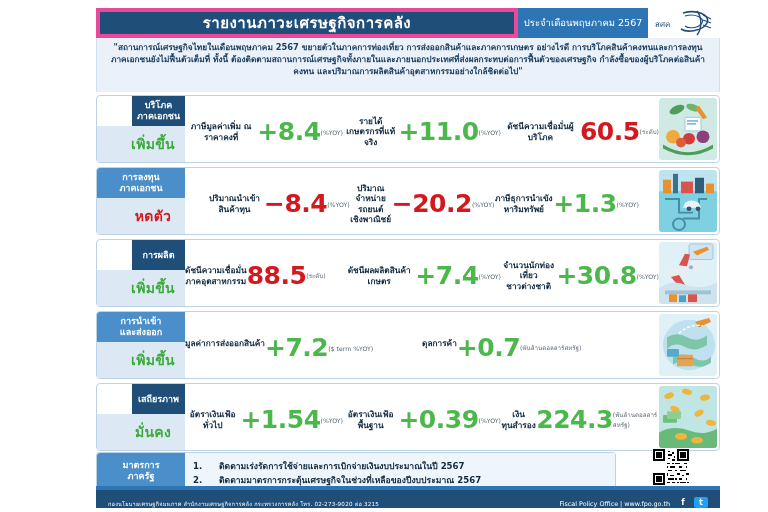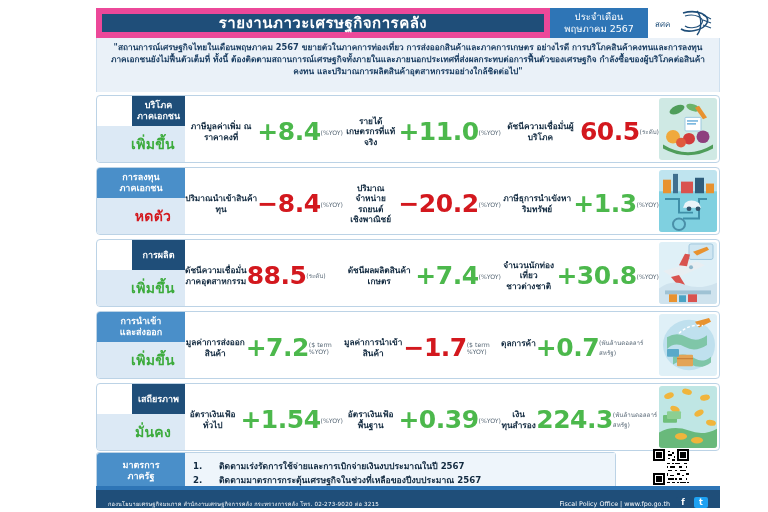--- a/index.html
+++ b/index.html
@@ -12,29 +12,29 @@
   #page { position: relative; width: 768px; height: 512px; background: #fff; }
 
   
   .header-row {
     position: absolute; left: 96px; top: 8px; width: 624px; height: 30px;
     display: flex; align-items: stretch;
   }
   .title-bar {
     flex: 1 1 auto;
     background: #1f4e79;
-    border: 6px solid #ec4899;
+    border: 4px solid #ec4899;
     display: flex; align-items: center; justify-content: center;
     color: #ffffff;
     font-size: 15px; font-weight: bold; letter-spacing: .5px;
   }
   .month-badge {
-    width: 98px;
+    width: 130px;
     background: #2e75b6;
-    display: flex; flex-direction: column; align-items: center; justify-content: center;
+    display: flex; flex-direction: row; align-items: center; justify-content: center;
     color: #ffffff; line-height: 1.22; font-size: 9.5px;
   }
   .logo-box {
     width: 72px; background: #ffffff;
     display: flex; align-items: center; justify-content: center;
   }
   .logo-box svg { display: block; }
 
   
   .intro {
@@ -48,21 +48,21 @@
 
   
   .row {
     position: absolute; left: 96px; width: 624px; height: 68px;
     display: flex; align-items: stretch;
     background: #ffffff;
     border: 1px solid #bcd3e6;
     border-radius: 4px;
   }
   .row-r1 { top: 95px; }
-  .row-r2 { top: 167px; }
+  .row-r2 { top: 167px; gap: 20px; }
   .row-r3 { top: 239px; }
   .row-r4 { top: 311px; }
   .row-r5 { top: 383px; }
 
   .cat {
     width: 88px; flex: 0 0 88px;
     display: flex; flex-direction: column;
     border-radius: 3px 0 0 3px; overflow: hidden;
   }
   .cat-title {
@@ -309,25 +309,20 @@
     <div class="cat">
       <div class="cat-title cat-light">
         <span><span>การนำเข้า</span><br><span>และส่งออก</span></span>
       </div>
       <div class="cat-status st-green">เพิ่มขึ้น</div>
     </div>
     <div class="metrics">
       <div class="metric">
         <div class="m-label">มูลค่าการส่งออกสินค้า</div>
         <div class="m-value v-green">+7.2</div>
-        <div class="m-unit">($ term %YOY)</div>
-      </div>
-      <div class="metric">
-        <div class="m-label">มูลค่าการนำเข้าสินค้า</div>
-        <div class="m-value v-red">−1.7</div>
         <div class="m-unit">($ term %YOY)</div>
       </div>
       <div class="metric">
         <div class="m-label">ดุลการค้า</div>
         <div class="m-value v-green">+0.7</div>
         <div class="m-unit">(พันล้านดอลลาร์สหรัฐ)</div>
       </div>
     </div>
     <div class="illus">
       <svg viewBox="0 0 58 64" preserveAspectRatio="none">

